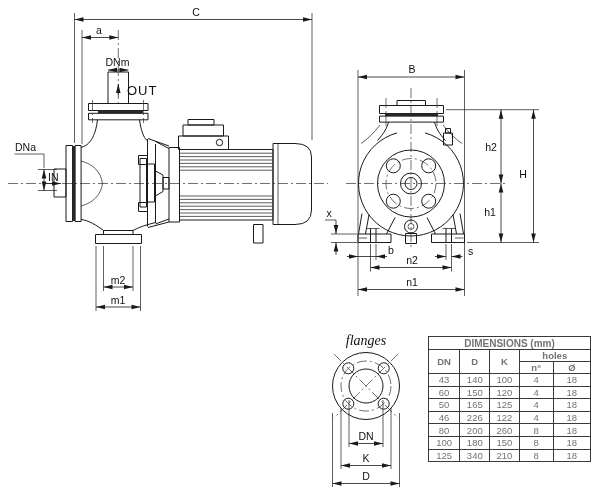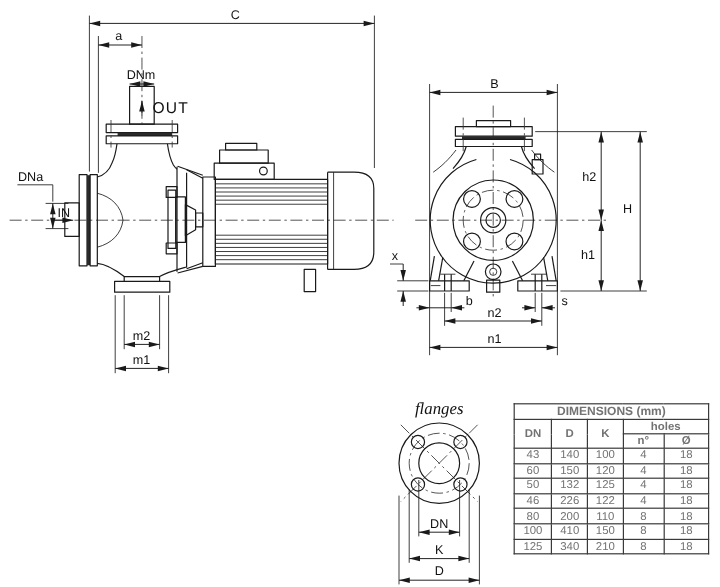--- a/index.html
+++ b/index.html
@@ -292,42 +292,42 @@
         </tr>
         <tr>
           <td>60</td>
           <td>150</td>
           <td>120</td>
           <td>4</td>
           <td>18</td>
         </tr>
         <tr>
           <td>50</td>
-          <td>132</td>
+          <td>165</td>
           <td>125</td>
           <td>4</td>
           <td>18</td>
         </tr>
         <tr>
           <td>46</td>
           <td>226</td>
           <td>122</td>
           <td>4</td>
           <td>18</td>
         </tr>
         <tr>
           <td>80</td>
           <td>200</td>
-          <td>110</td>
+          <td>260</td>
           <td>8</td>
           <td>18</td>
         </tr>
         <tr>
           <td>100</td>
-          <td>410</td>
+          <td>180</td>
           <td>150</td>
           <td>8</td>
           <td>18</td>
         </tr>
         <tr>
           <td>125</td>
           <td>340</td>
           <td>210</td>
           <td>8</td>
           <td>18</td>

